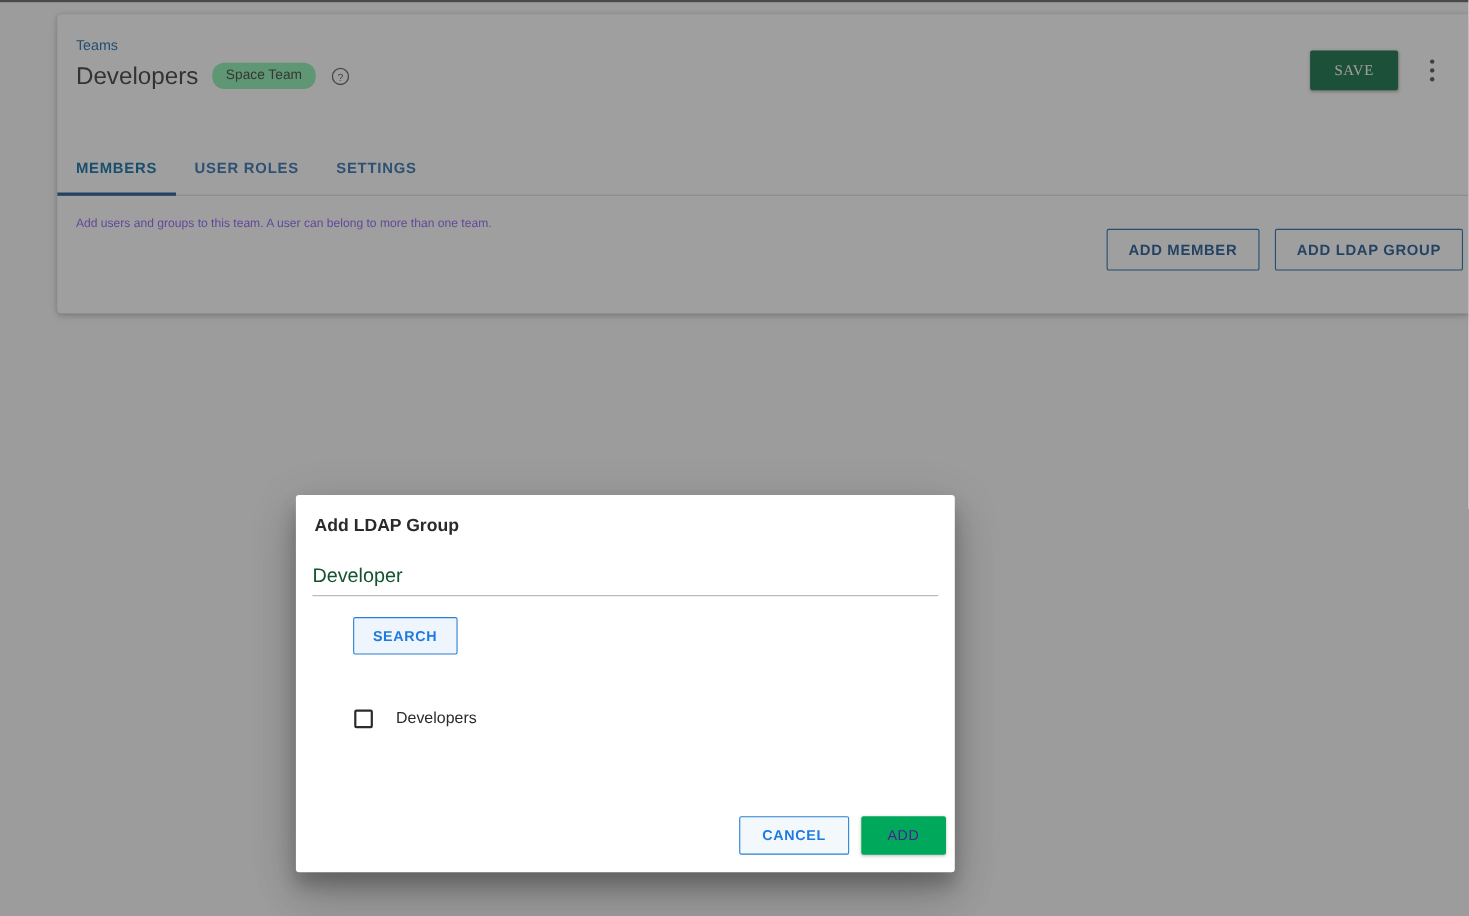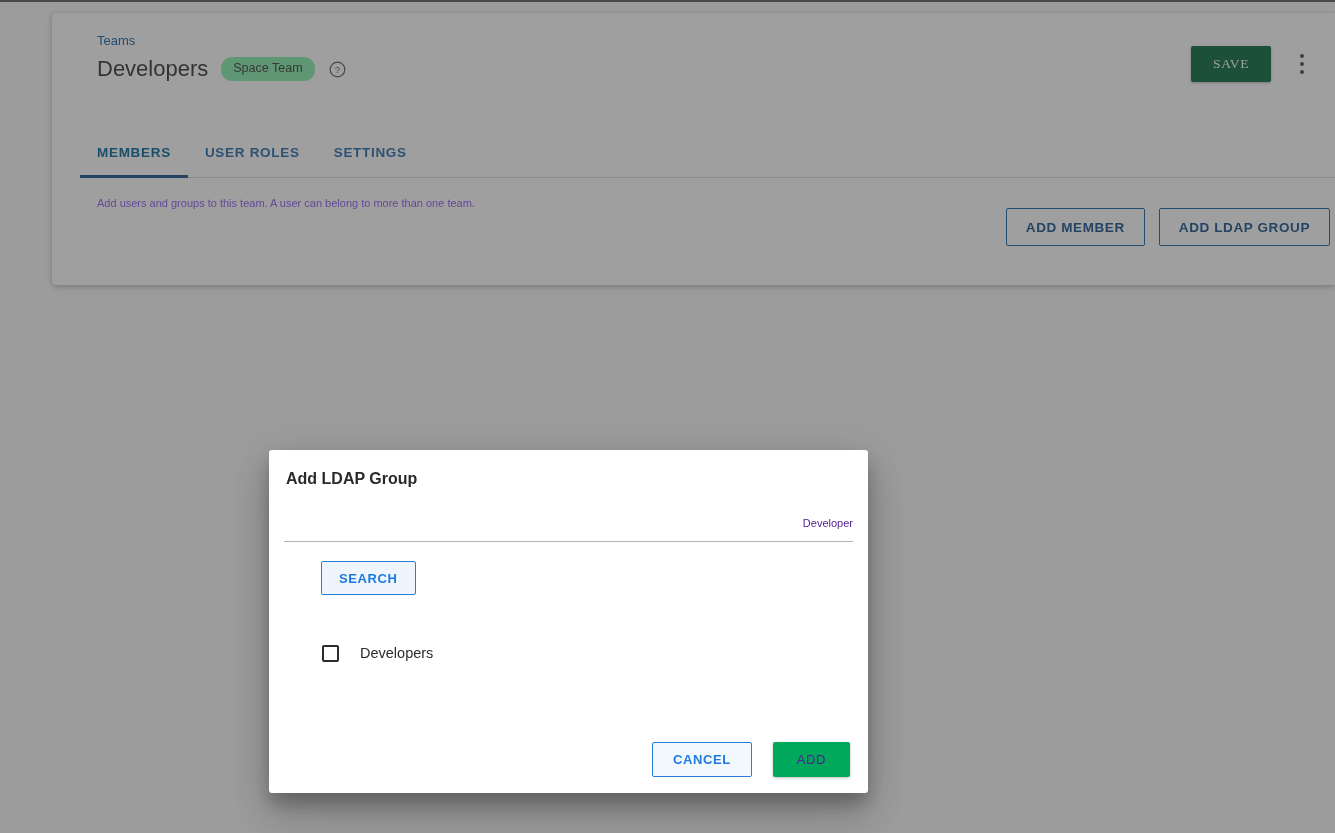--- a/index.html
+++ b/index.html
@@ -34,21 +34,20 @@
     position: absolute;
     left: 52px;
     top: 13px;
     width: 1283px;
     height: 272px;
     background: #ffffff;
     border-radius: 4px 0 0 4px;
     box-shadow: 0 1px 5px rgba(0,0,0,0.22), 0 3px 10px rgba(0,0,0,0.10);
     box-sizing: border-box;
     overflow: hidden;
-    padding-left: 28px;
   }
 
   
   .card-header {
     position: relative;
     padding: 20px 0 0 17px;
     height: 115px;
     box-sizing: border-box;
   }
   .breadcrumb {
@@ -224,28 +223,27 @@
   }
   .dialog-field {
     margin: 24px 15px 0 15px;
     position: relative;
   }
   .dialog-input {
     width: 100%;
     border: none;
     border-bottom: 1px solid #b3b3b3;
     outline: none;
-    font-size: 11px;
-    color: #4c1d95;
+    font-size: 18px;
+    color: #14532d;
     font-family: inherit;
     padding: 0 0 8px 0;
     background: transparent;
     line-height: 20px;
     box-sizing: border-box;
-    text-align: right;
   }
   .dialog-search-row {
     margin: 19px 0 0 16px;
   }
   .btn-search {
     background: #eef5fd;
     border: 1px solid #2a7fd4;
     border-radius: 2px;
     color: #1f7ae0;
     font-size: 13px;
@@ -278,24 +276,24 @@
     cursor: pointer;
   }
   .result-label {
     margin-left: 21px;
     font-size: 14.5px;
     color: #2b2b2b;
     line-height: 18px;
   }
   .dialog-footer {
     position: absolute;
-    right: 18px;
+    right: 8px;
     bottom: 16px;
     display: flex;
-    gap: 21px;
+    gap: 11px;
     align-items: center;
   }
   .btn-cancel {
     background: #f3f8fd;
     border: 1px solid #2a7fd4;
     border-radius: 2px;
     color: #1f7ae0;
     font-size: 13px;
     font-weight: 700;
     letter-spacing: 0.6px;

